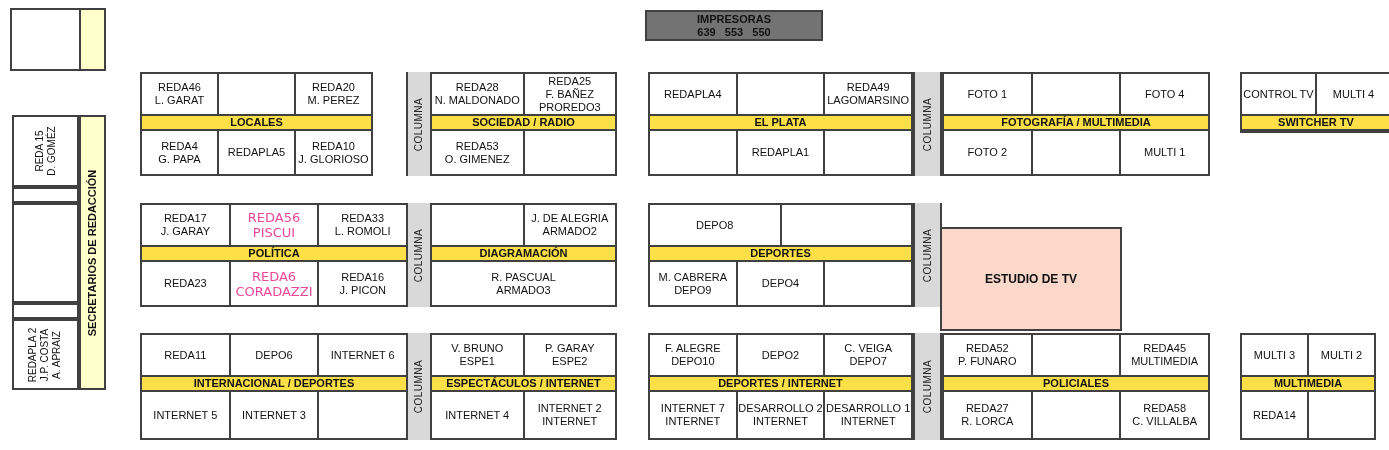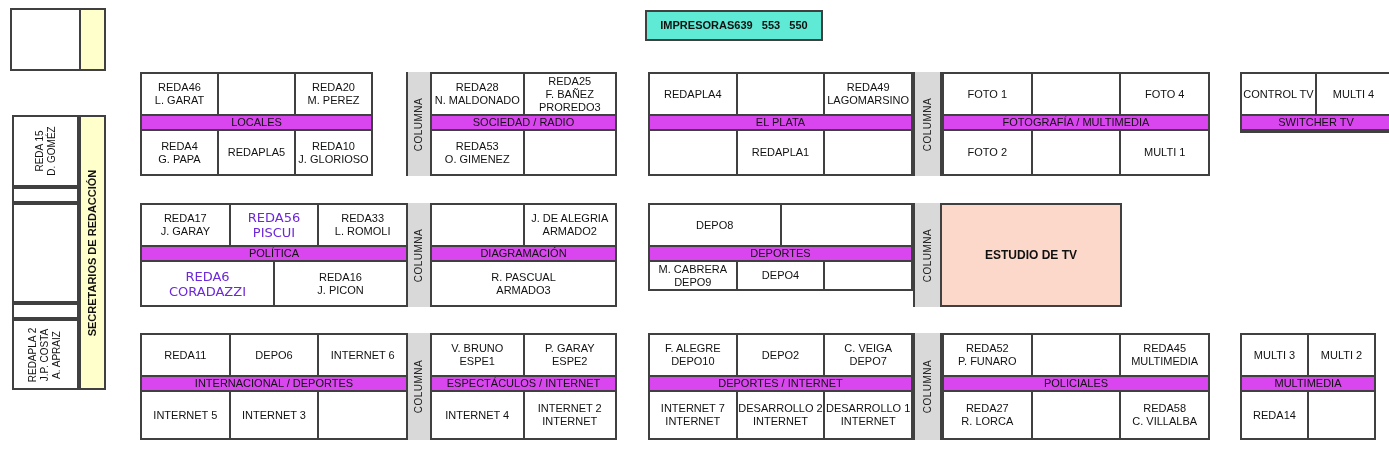--- a/index.html
+++ b/index.html
@@ -8,35 +8,35 @@
 
   
   .block{position:absolute;box-sizing:border-box;border:2px solid #404040;background:#fff;
          display:flex;flex-direction:column;}
   .brow{display:flex;min-height:0;}
   .toprow{height:40px;flex:none;}
   .botrow{flex:1;}
   .cell{flex:1;display:flex;align-items:center;justify-content:center;text-align:center;
         white-space:pre-line;font-size:11px;line-height:13px;border-right:2px solid #404040;}
   .cell:last-child{border-right:none;}
-  .cell.alt{font-family:"DejaVu Sans",sans-serif;font-size:13px;line-height:15px;color:#6d28d9;}
-  .band{background:#d946ef;border-top:2px solid #404040;border-bottom:2px solid #404040;
-        text-align:center;font-weight:normal;font-size:11px;line-height:13px;height:13px;flex:none;}
+  .cell.alt{font-family:"DejaVu Sans",sans-serif;font-size:13px;line-height:15px;color:#ec4899;}
+  .band{background:#fde047;border-top:2px solid #404040;border-bottom:2px solid #404040;
+        text-align:center;font-weight:bold;font-size:11px;line-height:13px;height:13px;flex:none;}
 
   
   .columna{position:absolute;box-sizing:border-box;width:26px;background:#d9d9d9;
            border-left:2px solid #404040;border-right:2px solid #404040;
            display:flex;align-items:center;justify-content:center;z-index:2;}
   .vspan{transform:rotate(-90deg);white-space:nowrap;font-size:10px;color:#222;letter-spacing:.5px;}
 
   
   .estudio{position:absolute;box-sizing:border-box;border:2px solid #404040;background:#fbd8ca;
-           display:flex;align-items:center;justify-content:center;font-weight:bold;font-size:12px;}
+           display:flex;align-items:center;justify-content:center;font-weight:bold;font-size:12px;margin-top:24px;}
   .printer{position:absolute;left:645px;top:10px;width:178px;height:31px;box-sizing:border-box;
-           border:2px solid #404040;background:#5eead4;display:flex;flex-direction:row;
+           border:2px solid #404040;background:#737373;display:flex;flex-direction:column;
            align-items:center;justify-content:center;font-weight:bold;font-size:11px;
            line-height:13px;white-space:pre;}
   .tl-box{position:absolute;left:10px;top:8px;width:96px;height:63px;box-sizing:border-box;
           border:2px solid #404040;display:flex;background:#fff;}
   .tl-white{width:67px;}
   .tl-yellow{flex:1;background:#ffffcc;border-left:2px solid #404040;}
 
   
   .sb-box{position:absolute;box-sizing:border-box;border:2px solid #404040;background:#fff;
           display:flex;align-items:center;justify-content:center;}
@@ -153,20 +153,21 @@
       <div class="brow toprow">
         <div class="cell">REDA17
 J. GARAY</div>
         <div class="cell alt">REDA56
 PISCUI</div>
         <div class="cell">REDA33
 L. ROMOLI</div>
       </div>
       <div class="band">POLÍTICA</div>
       <div class="brow botrow">
+        <div class="cell">REDA23</div>
         <div class="cell alt">REDA6
 CORADAZZI</div>
         <div class="cell">REDA16
 J. PICON</div>
       </div>
     </div>
   <div class="columna" style="left:406px;top:203px;height:104px">
     <span class="vspan">COLUMNA</span>
   </div>
   <div class="block" style="left:430px;top:203px;width:187px;height:104px">
@@ -174,21 +175,21 @@
         <div class="cell"></div>
         <div class="cell">J. DE ALEGRIA
 ARMADO2</div>
       </div>
       <div class="band">DIAGRAMACIÓN</div>
       <div class="brow botrow">
         <div class="cell">R. PASCUAL
 ARMADO3</div>
       </div>
     </div>
-  <div class="block" style="left:648px;top:203px;width:265px;height:88px">
+  <div class="block" style="left:648px;top:203px;width:265px;height:104px">
       <div class="brow toprow">
         <div class="cell">DEPO8</div>
         <div class="cell"></div>
       </div>
       <div class="band">DEPORTES</div>
       <div class="brow botrow">
         <div class="cell">M. CABRERA
 DEPO9</div>
         <div class="cell">DEPO4</div>
         <div class="cell"></div>

